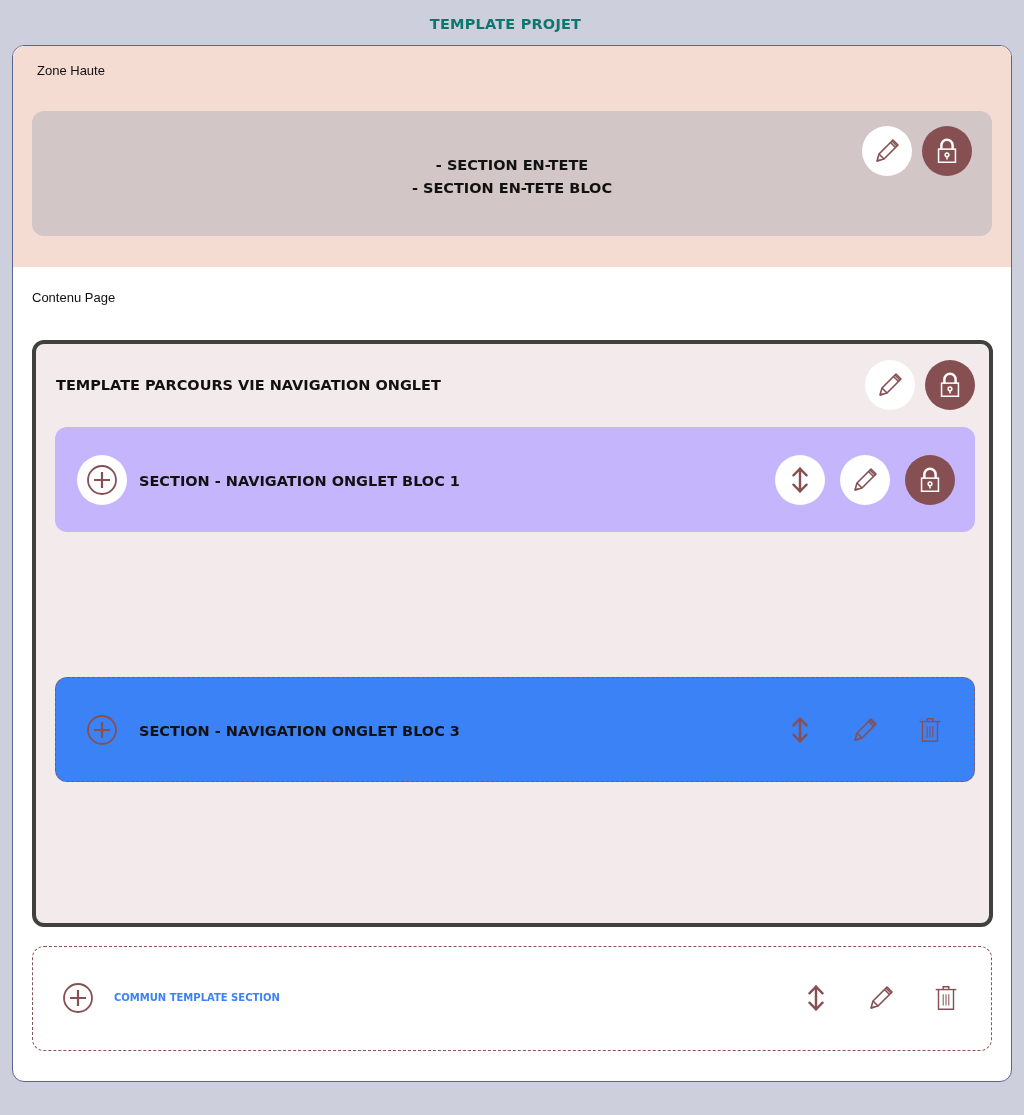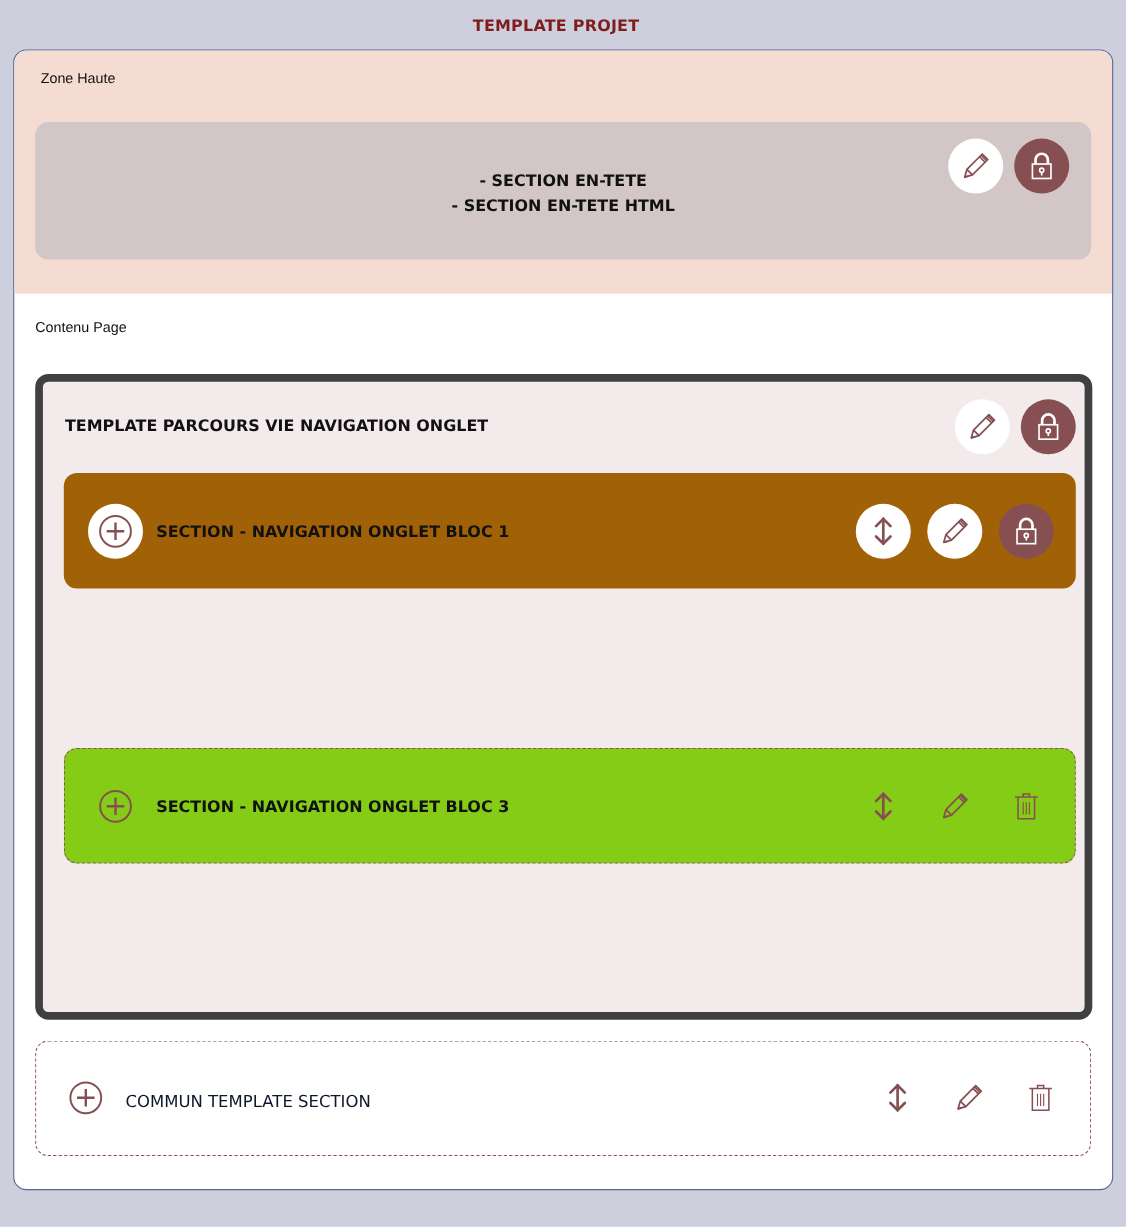--- a/index.html
+++ b/index.html
@@ -1,21 +1,21 @@
 <!DOCTYPE html>
 <html><head>
 <meta charset="utf-8">
 <style>
   * { box-sizing: border-box; margin: 0; padding: 0; }
   html, body { width: 1024px; height: 1115px; background: #cdcfdc; overflow: hidden; }
   body { font-family: "DejaVu Sans", sans-serif; position: relative; }
 
   .page-title {
     position: absolute; top: 16px; left: 0; width: 1011px; text-align: center;
-    font-weight: bold; font-size: 14.5px; color: #7f1d1d; letter-spacing: 0.2px;
+    font-weight: bold; font-size: 14.5px; color: #0f766e; letter-spacing: 0.2px;
   }
 
   .frame {
     position: absolute; left: 12px; top: 45px; width: 1000px; height: 1037px;
     background: #ffffff; border: 1px solid #5a6690; border-radius: 12px; overflow: hidden;
   }
 
   .zone-haute {
     position: absolute; left: 0; top: 0; width: 998px; height: 221px; background: #f5dcd3;
   }
@@ -41,42 +41,42 @@
   }
   .circle-btn.white { background: #ffffff; }
   .circle-btn.dark { background: #865053; }
   .plain-btn {
     position: absolute; width: 50px; height: 50px;
     display: flex; align-items: center; justify-content: center; cursor: pointer;
   }
 
   .template-block {
     position: absolute; left: 19px; top: 294px; width: 961px; height: 587px;
-    background: #f3ebeb; border: 7px solid #404040; border-radius: 12px;
+    background: #f3ebeb; border: 4px solid #404040; border-radius: 12px;
   }
   .template-title {
     position: absolute; left: 20px; top: 33px; font-weight: bold; font-size: 14.5px; color: #111;
   }
 
   .section-row {
     position: absolute; left: 19px; width: 920px; height: 105px; border-radius: 12px;
   }
-  .section-row.locked { background: #a16207; }
-  .section-row.editable { background: #84cc16; border: 1px dashed #8a5457; }
+  .section-row.locked { background: #c4b5fd; }
+  .section-row.editable { background: #3b82f6; border: 1px dashed #8a5457; }
   .section-row .row-label {
     position: absolute; left: 84px; top: 46px; font-weight: bold; font-size: 14.5px; color: #111;
   }
   .section-row.editable .row-label { left: 83px; top: 45px; }
 
   .commun-row {
     position: absolute; left: 19px; top: 900px; width: 960px; height: 105px;
     background: #fff; border: 1px dashed #8a5457; border-radius: 12px;
   }
   .commun-row .row-label {
-    position: absolute; left: 81px; top: 45px; font-weight: normal; font-size: 15px; color: #0f172a;
+    position: absolute; left: 81px; top: 45px; font-weight: bold; font-size: 10px; color: #3b82f6;
   }
 </style>
 </head>
 <body>
 
 <svg width="0" height="0" style="position:absolute">
   <defs>
     <symbol id="ic-pencil" viewBox="0 0 32 32">
       <g fill="none" stroke="#865053" stroke-width="1.6" stroke-linejoin="round">
         <path d="M6 26 L8 19 L22 5 L27 10 L13 24 Z"></path>
@@ -121,21 +121,21 @@
 <div class="page-title">TEMPLATE PROJET</div>
 
 <div class="frame">
 
   <div class="zone-haute">
     <div class="zone-label">Zone Haute</div>
 
     <div class="header-block">
       <div class="header-text">
         <div>- SECTION EN-TETE</div>
-        <div>- SECTION EN-TETE HTML</div>
+        <div>- SECTION EN-TETE BLOC</div>
       </div>
       <div class="circle-btn white" style="left:830px; top:15px;">
         <svg width="32" height="32">
             <use href="#ic-pencil"></use>
           </svg>
       </div>
       <div class="circle-btn dark" style="left:890px; top:15px;">
         <svg width="30" height="30">
             <use href="#ic-lock"></use>
           </svg>

